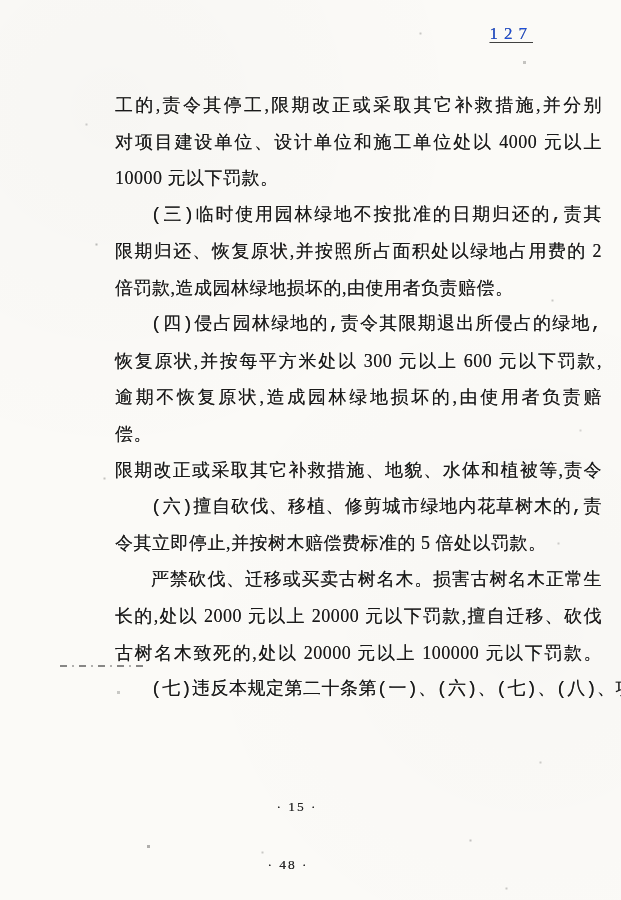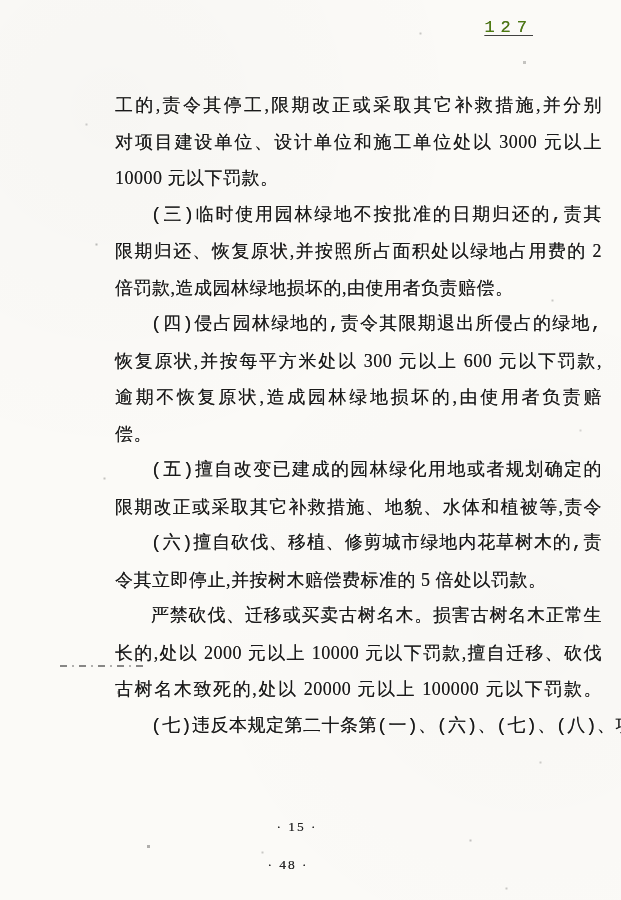--- a/index.html
+++ b/index.html
@@ -15,26 +15,26 @@
       radial-gradient(circle at 18% 12%, rgba(0,0,0,0.015), transparent 40%),
       radial-gradient(circle at 85% 70%, rgba(0,0,0,0.012), transparent 45%),
       #fbfaf7;
     font-family: "Liberation Serif", "DejaVu Serif", serif;
     color: #1e1e1e;
   }
 
   
   .folio {
     position: absolute;
-    top: 18px;
+    top: 24px;
     right: 88px;
-    font-family: Liberation Mono, monospace;
+    font-family: Liberation Serif, serif;
     font-size: 17px;
     letter-spacing: 6px;
-    color: #4d7c0f;
+    color: #1d4ed8;
     text-decoration: underline;
     text-decoration-color: rgba(0,0,0,0.35);
     text-decoration-thickness: 1px;
     text-underline-offset: 3px;
     text-shadow: 0 0 0.6px rgba(0,0,0,0.6);
   }
 
   
   .text-block {
     position: absolute;
@@ -65,21 +65,21 @@
   
   .footer-num {
     position: absolute;
     font-size: 13.5px;
     letter-spacing: 2px;
     color: #242424;
     text-shadow: 0 0 0.5px rgba(0,0,0,0.55);
     transform: translateX(-50%);
     white-space: nowrap;
   }
-  .footer-inner { left: 297px; top: 799px; margin-top: 20px; }
+  .footer-inner { left: 297px; top: 799px; }
   .footer-outer { left: 288px; top: 857px; }
 
   
   .artifact-dashes {
     position: absolute;
     left: 60px;
     top: 665px;
     width: 88px;
     height: 2px;
     background: repeating-linear-gradient(
@@ -114,50 +114,49 @@
 </style>
 </head>
 <body>
 
 <div class="folio">127</div>
 
 <div class="text-block">
 
   <div>
     <div class="line">工的,责令其停工,限期改正或采取其它补救措施,并分别</div>
-    <div class="line">对项目建设单位、设计单位和施工单位处以 3000 元以上</div>
+    <div class="line">对项目建设单位、设计单位和施工单位处以 4000 元以上</div>
     <div class="line last">10000 元以下罚款。</div>
   </div>
 
   <div>
     <div class="line indent">(三)临时使用园林绿地不按批准的日期归还的,责其</div>
     <div class="line">限期归还、恢复原状,并按照所占面积处以绿地占用费的 2</div>
     <div class="line last">倍罚款,造成园林绿地损坏的,由使用者负责赔偿。</div>
   </div>
 
   <div>
     <div class="line indent">(四)侵占园林绿地的,责令其限期退出所侵占的绿地,</div>
     <div class="line">恢复原状,并按每平方米处以 300 元以上 600 元以下罚款,</div>
     <div class="line">逾期不恢复原状,造成园林绿地损坏的,由使用者负责赔</div>
     <div class="line last">偿。</div>
   </div>
 
   <div>
-    <div class="line indent">(五)擅自改变已建成的园林绿化用地或者规划确定的</div>
     <div class="line">限期改正或采取其它补救措施、地貌、水体和植被等,责令</div>
   </div>
 
   <div>
     <div class="line indent">(六)擅自砍伐、移植、修剪城市绿地内花草树木的,责</div>
     <div class="line last">令其立即停止,并按树木赔偿费标准的 5 倍处以罚款。</div>
   </div>
 
   <div>
     <div class="line indent">严禁砍伐、迁移或买卖古树名木。损害古树名木正常生</div>
-    <div class="line">长的,处以 2000 元以上 10000 元以下罚款,擅自迁移、砍伐</div>
+    <div class="line">长的,处以 2000 元以上 20000 元以下罚款,擅自迁移、砍伐</div>
     <div class="line">古树名木致死的,处以 20000 元以上 100000 元以下罚款。</div>
   </div>
 
   <div>
     <div class="line indent">(七)违反本规定第二十条第(一)、(六)、(七)、(八)、项</div>
   </div>
 
 </div>
 
 <div class="footer-num footer-inner">· 15 ·</div>

